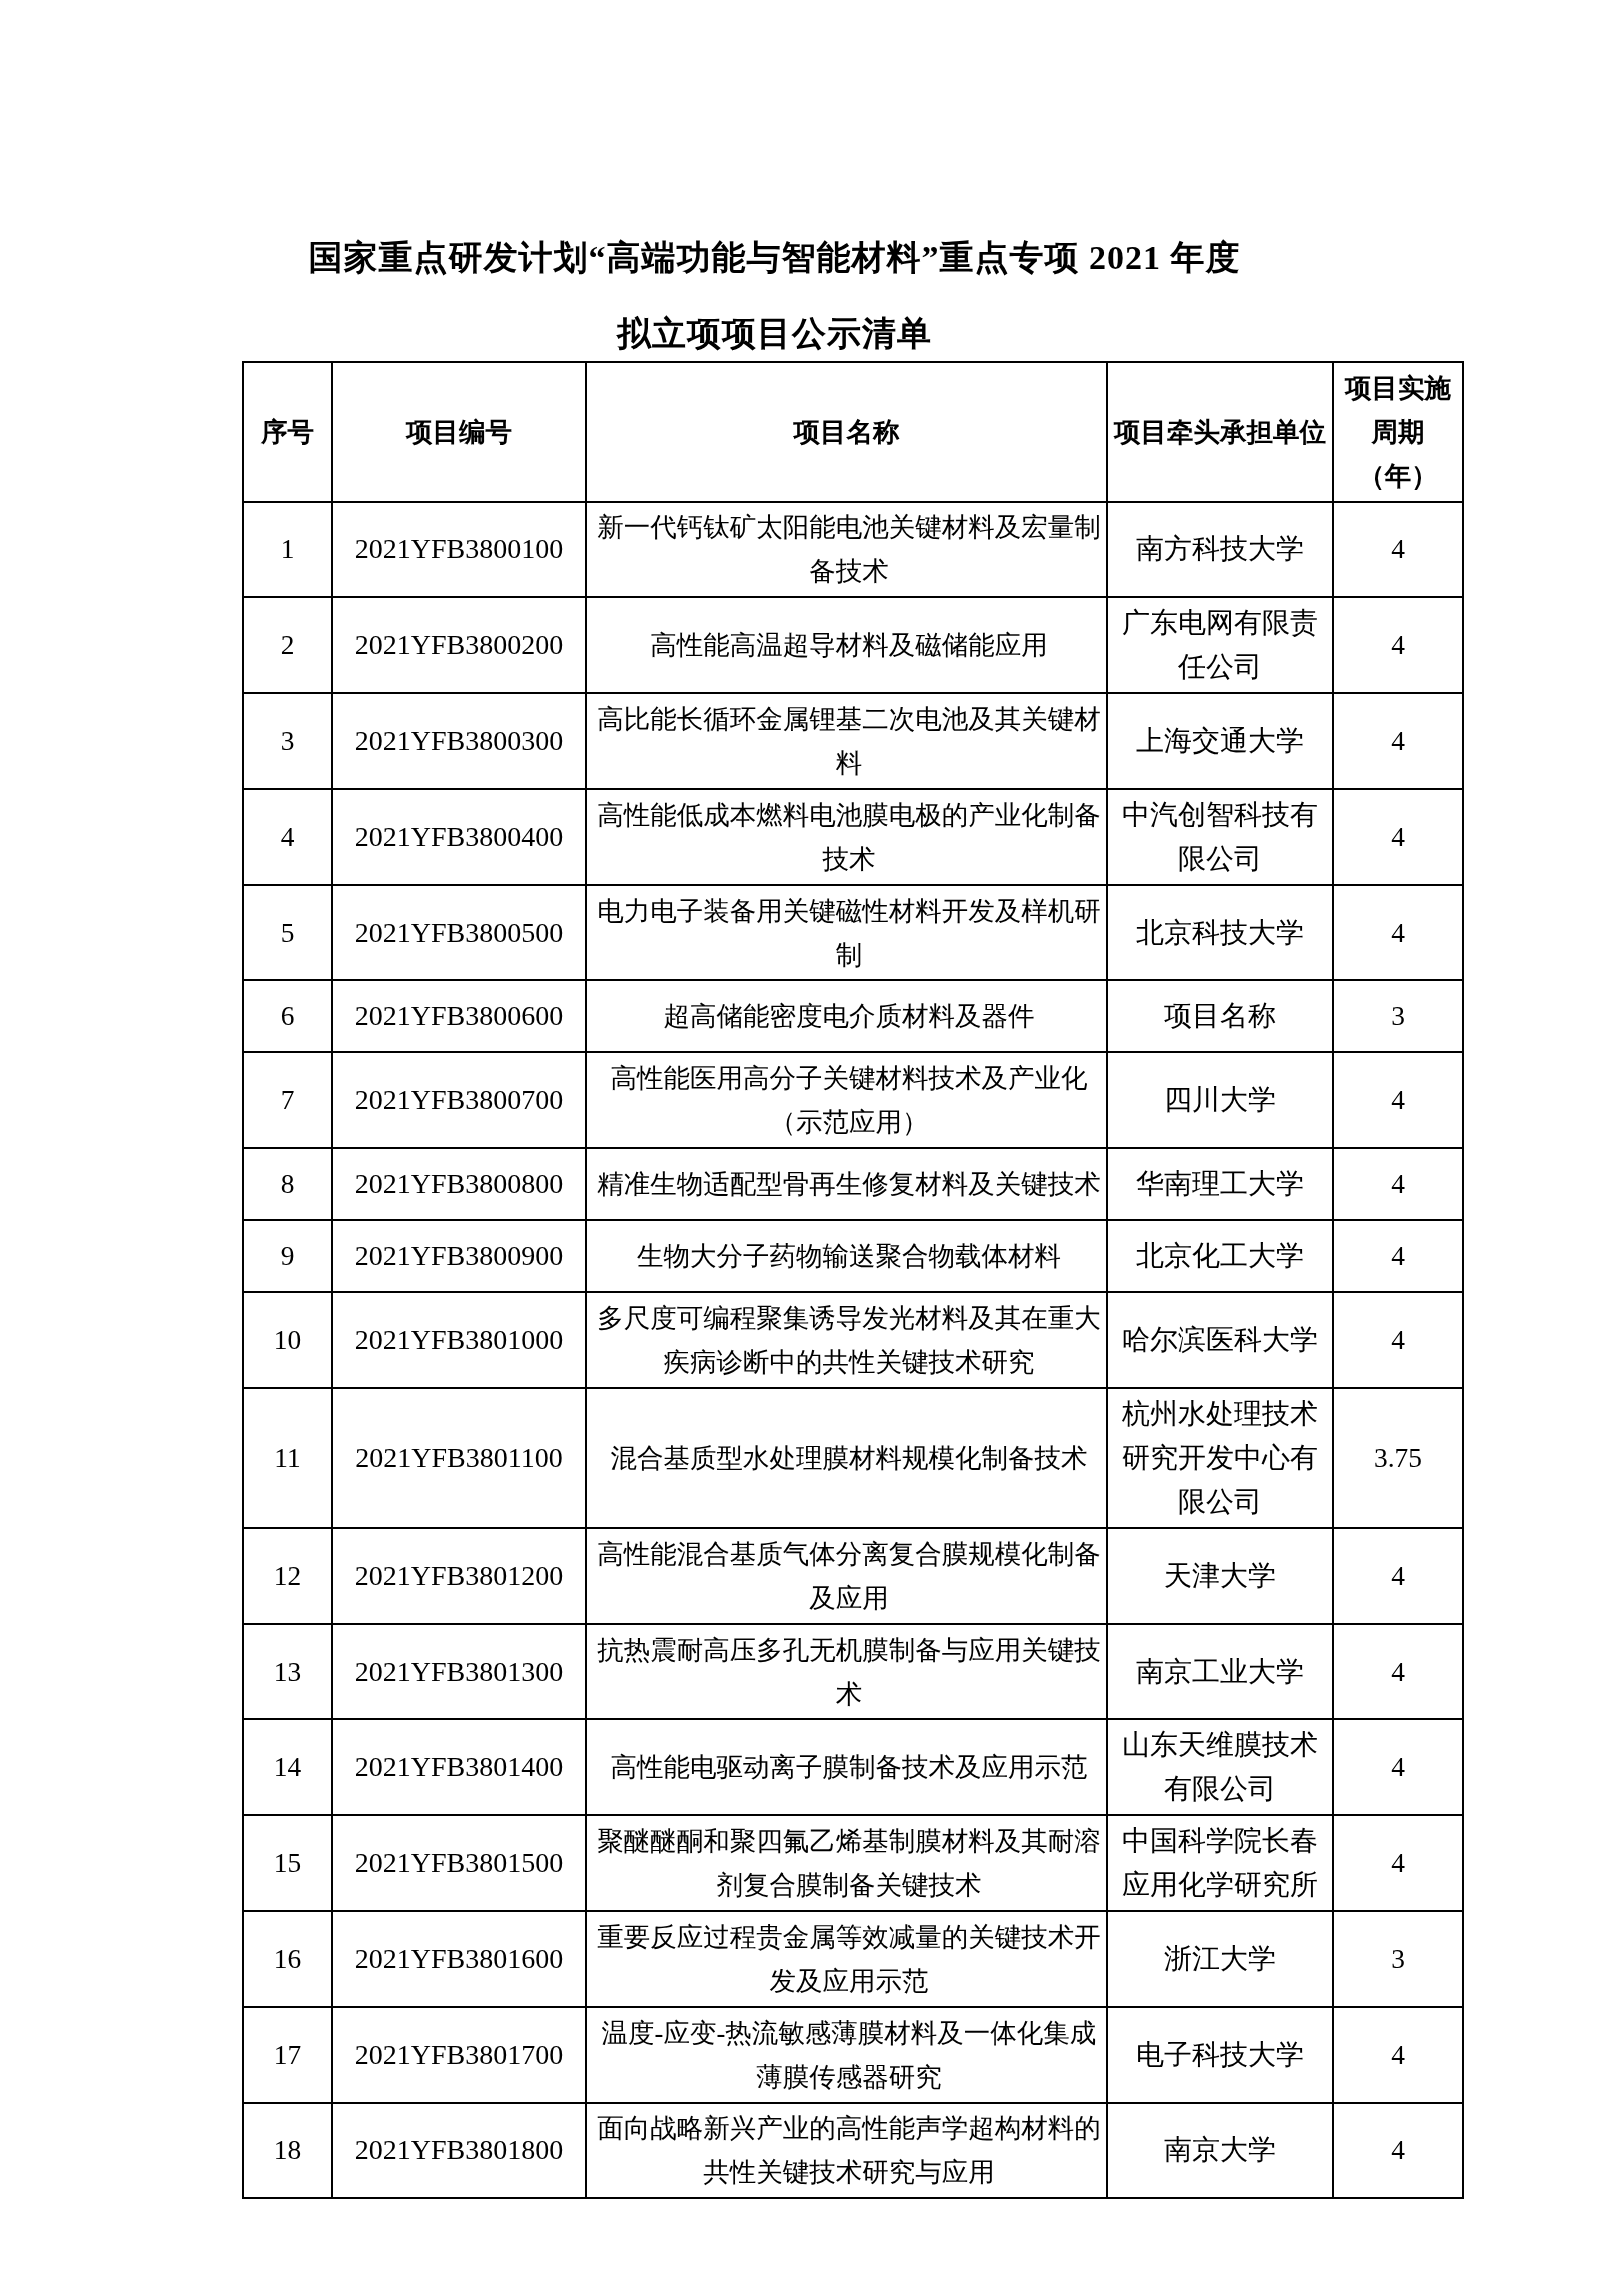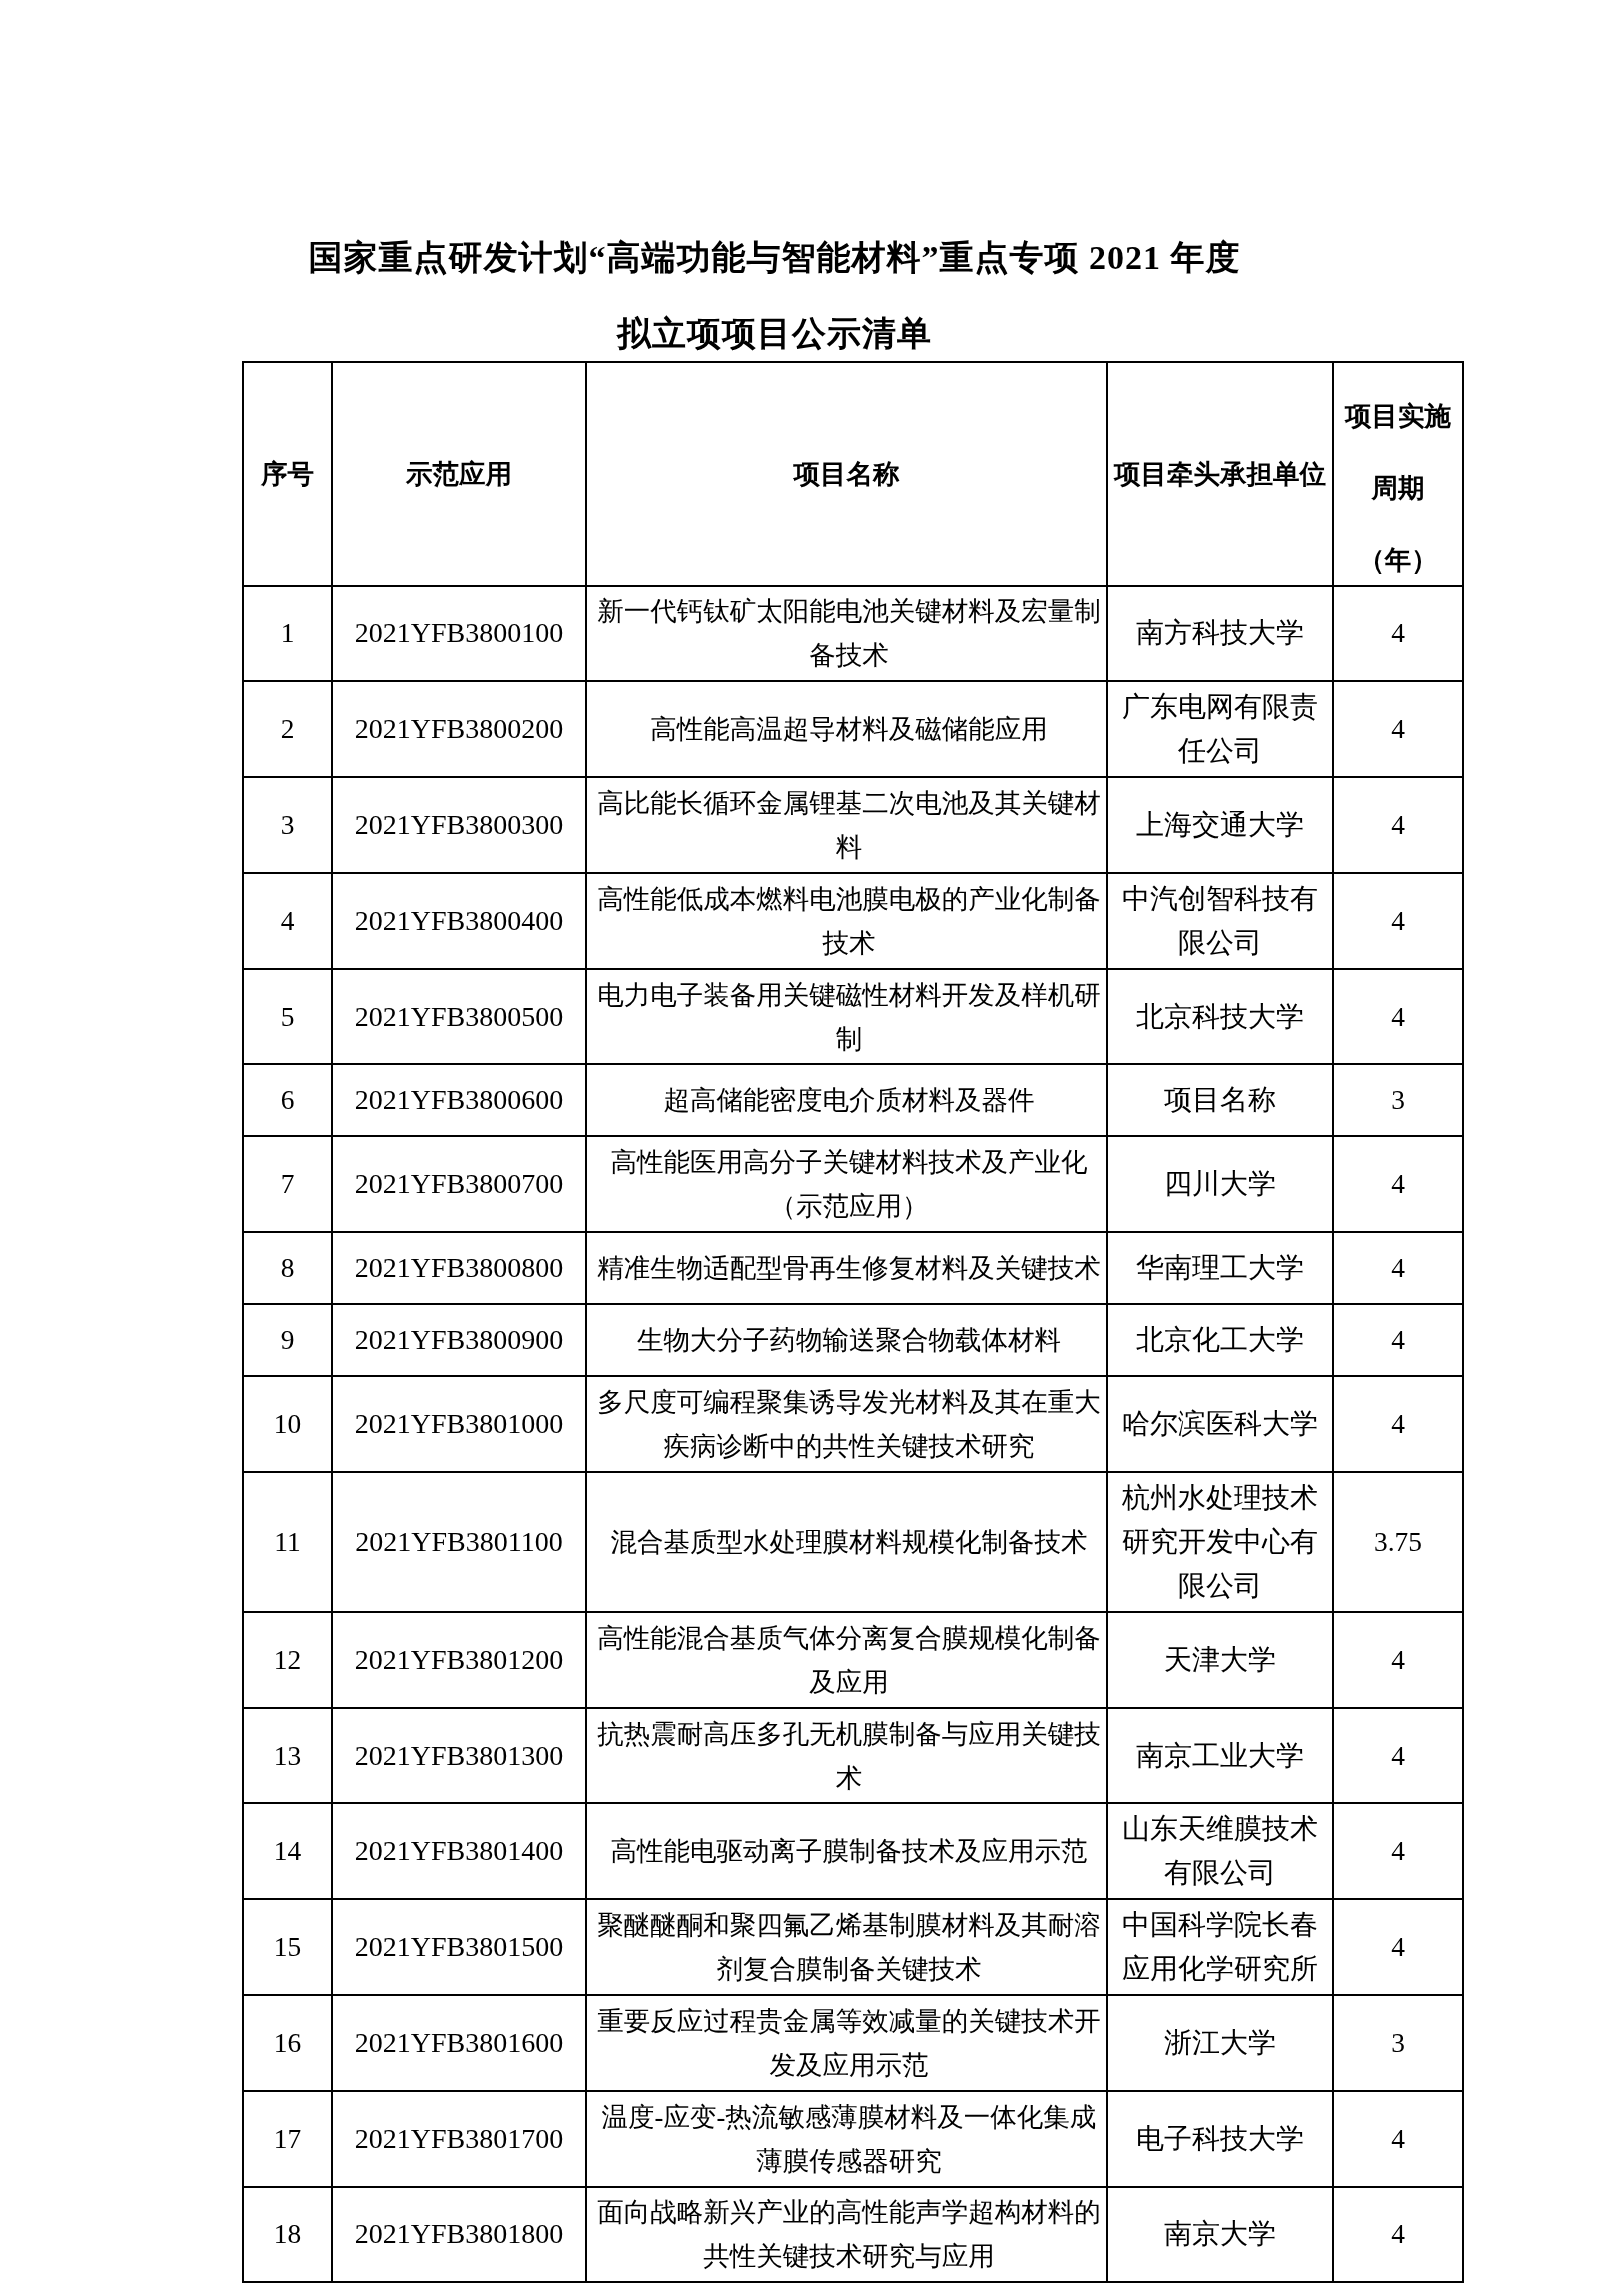--- a/index.html
+++ b/index.html
@@ -77,21 +77,20 @@
   }
   td.cell-code {
     font-size: 28px;
   }
   td.cell-index, td.cell-period {
     font-size: 27.4px;
   }
   .hline {
     display: block;
     line-height: 44px;
-    margin-top: 28px;
   }
 </style>
 </head>
 <body>
 
 <div class="doc-page">
 
   <div class="doc-title-1">国家重点研发计划“高端功能与智能材料”重点专项 2021 年度</div>
 
   <div class="doc-title-2">拟立项项目公示清单</div>
@@ -100,21 +99,21 @@
     <colgroup>
       <col style="width:89px">
       <col style="width:254px">
       <col style="width:521px">
       <col style="width:226px">
       <col style="width:130px">
     </colgroup>
     <thead>
       <tr>
         <th>序号</th>
-        <th>示范应用</th>
+        <th>项目编号</th>
         <th>项目名称</th>
         <th>项目牵头承担单位</th>
         <th>
           <span class="hline">项目实施</span>
           <span class="hline">周期</span>
           <span class="hline">（年）</span>
         </th>
       </tr>
     </thead>
     <tbody>

